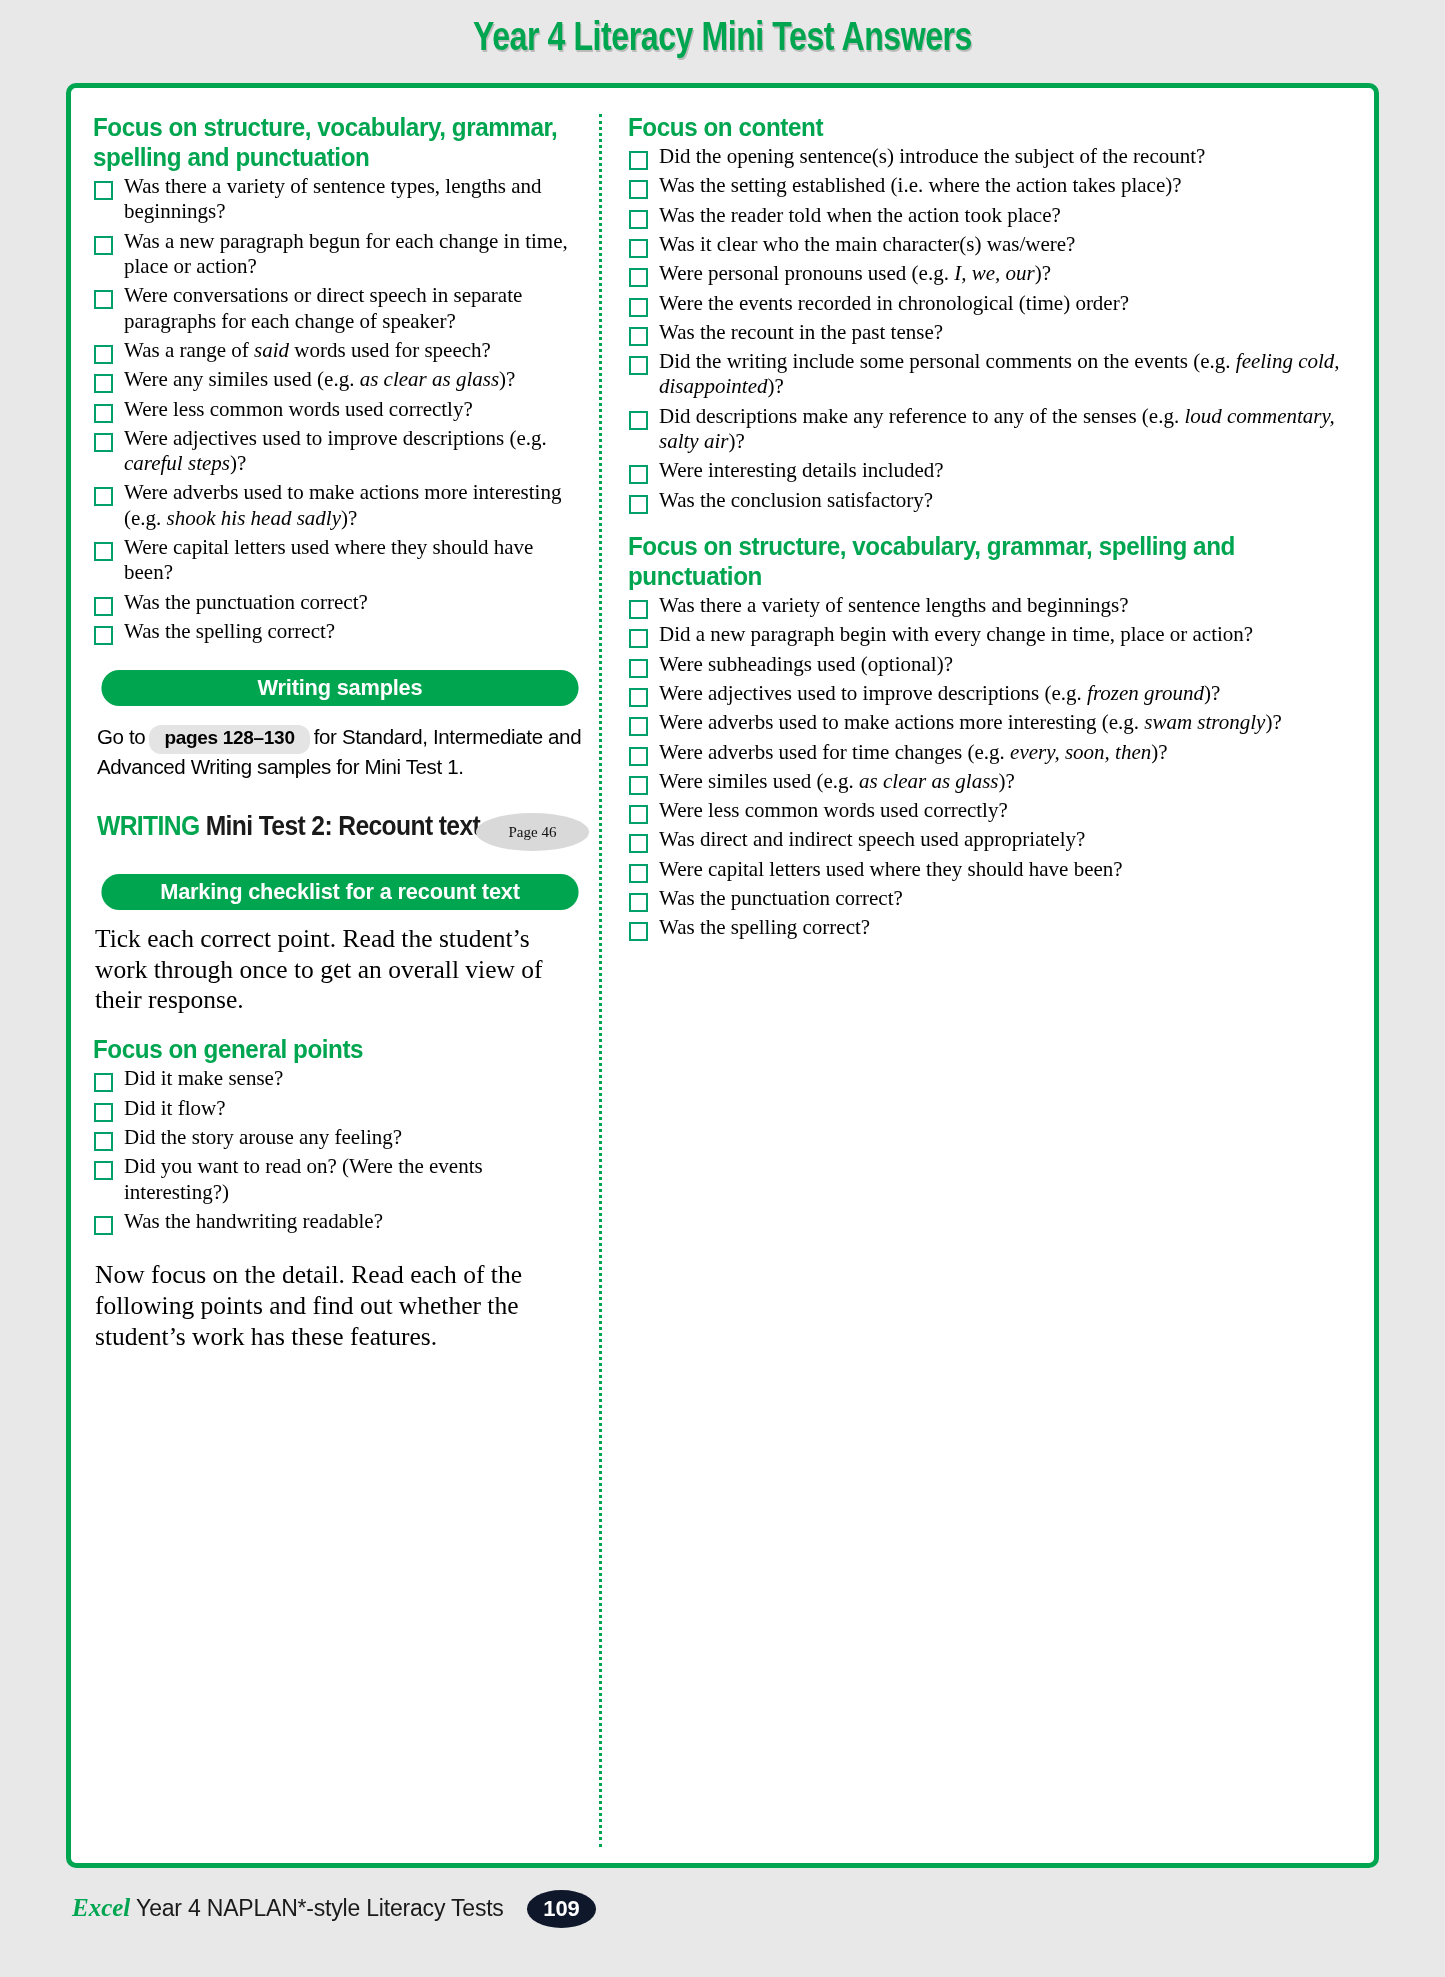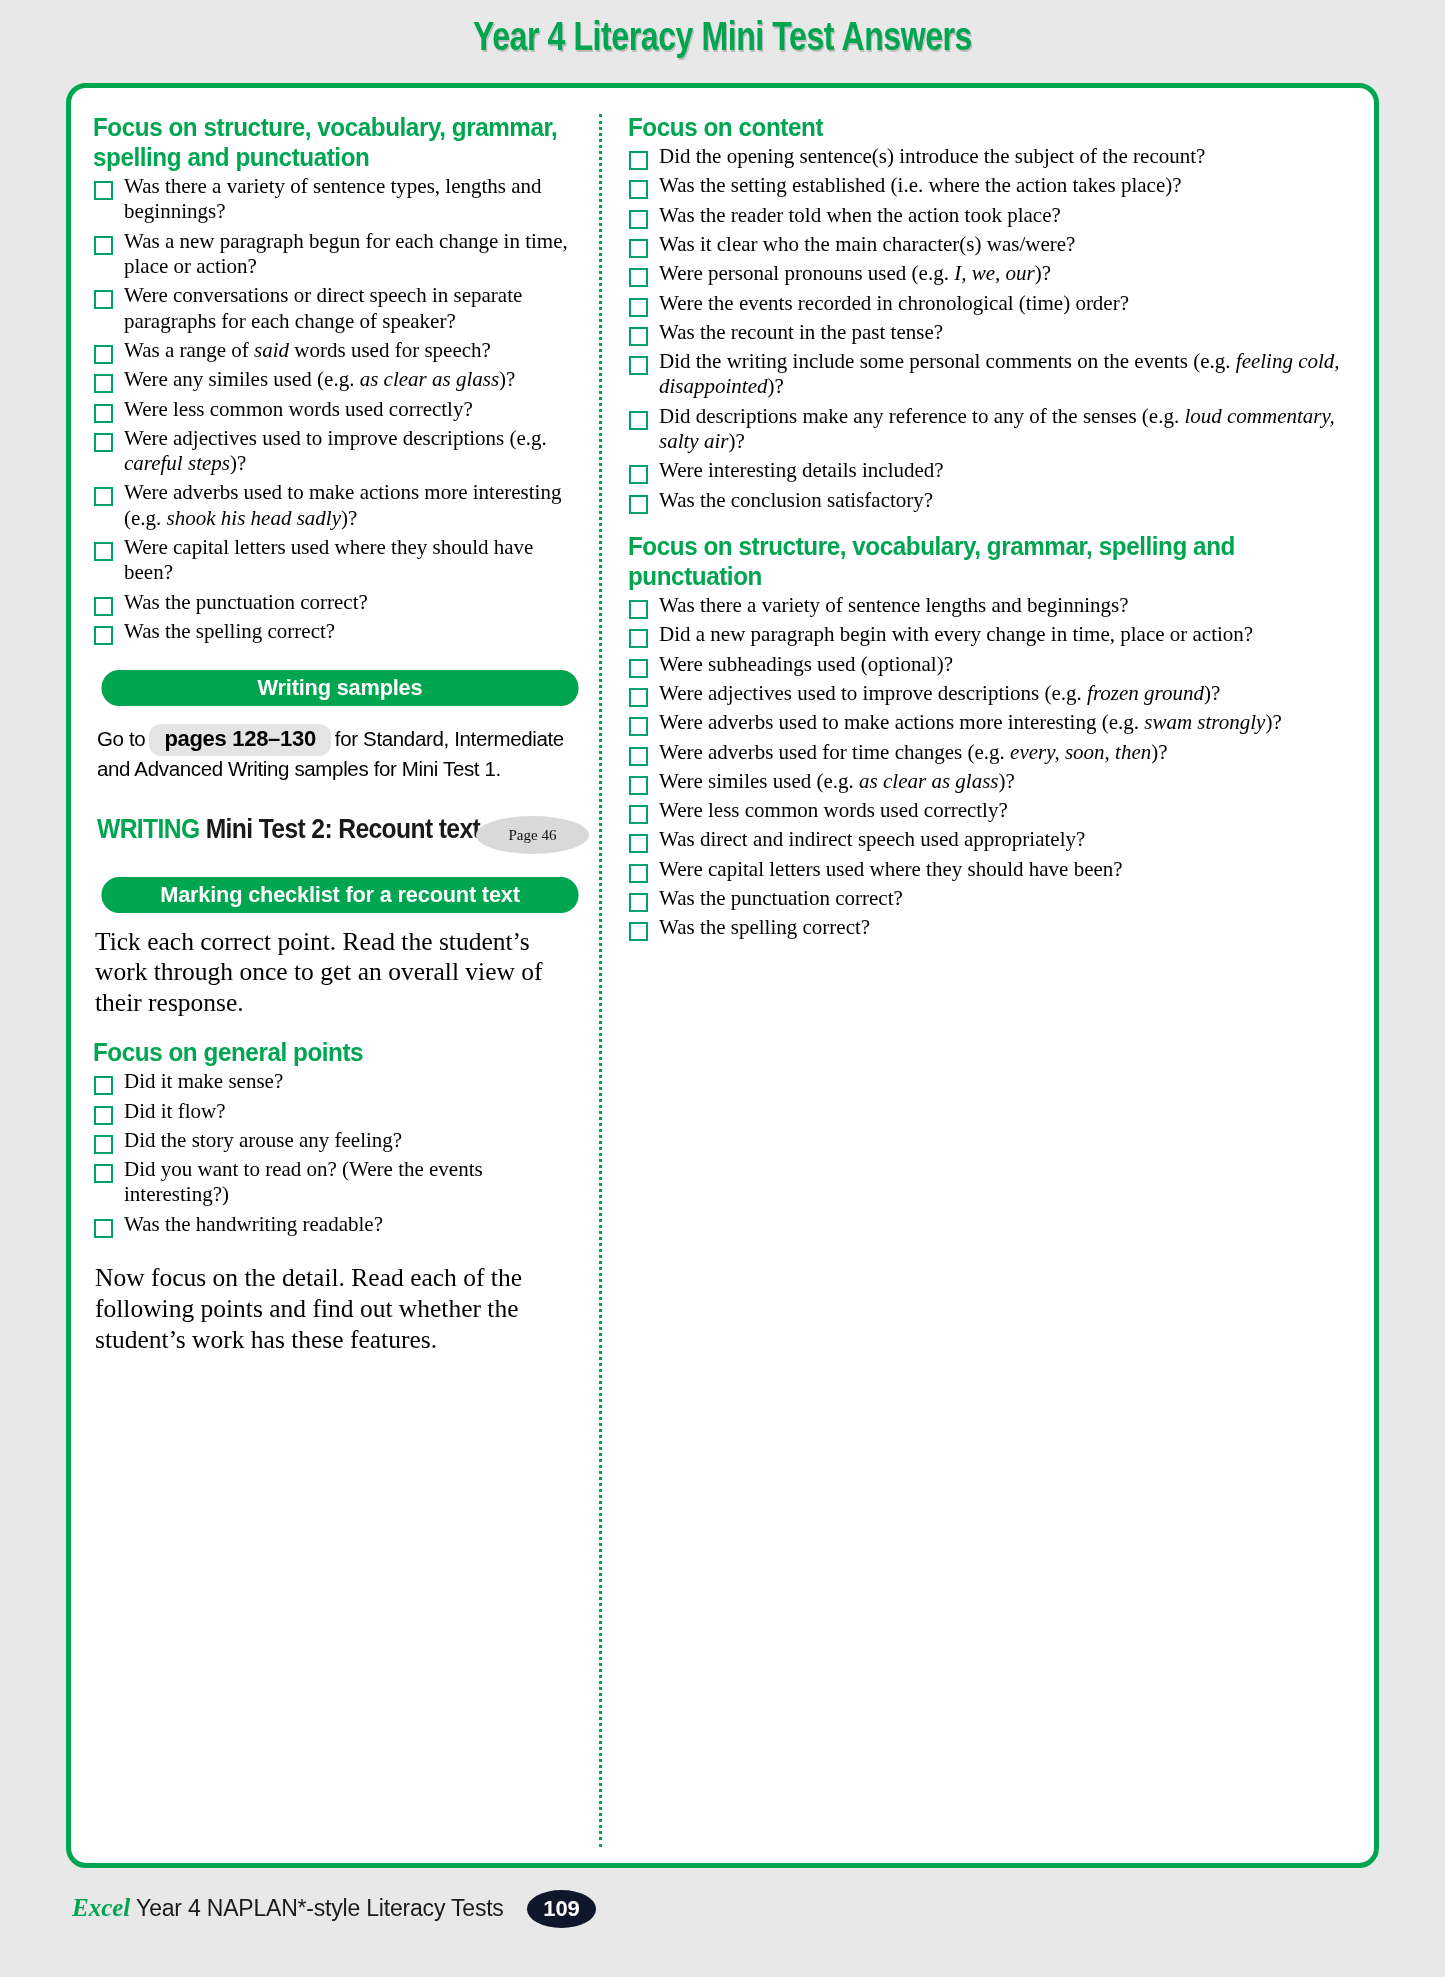--- a/index.html
+++ b/index.html
@@ -35,21 +35,21 @@
 
   
   .card {
     position: absolute;
     left: 66px;
     top: 83px;
     width: 1313px;
     height: 1785px;
     background: #ffffff;
     border: 5px solid #00a550;
-    border-radius: 20px;
+    border-radius: 10px;
     box-sizing: border-box;
   }
 
   .columns {
     position: absolute;
     left: 0; top: 0;
     width: 100%; height: 100%;
     display: flex;
     box-sizing: border-box;
     padding: 24px 22px 10px 22px;
@@ -140,21 +140,21 @@
     color: #000000;
     letter-spacing: -0.35px;
     margin: 0 0 0 4px;
   }
   .pagechip {
     display: inline-block;
     background: #e4e4e4;
     border-radius: 12px;
     padding: 1px 15px 3px 15px;
     font-weight: bold;
-    font-size: 22px;
+    font-size: 19px;
     letter-spacing: -0.3px;
     margin: 0 4px;
   }
 
   
   .test-head-row {
     position: relative;
     margin: 30px 0 0 4px;
     height: 44px;
   }

